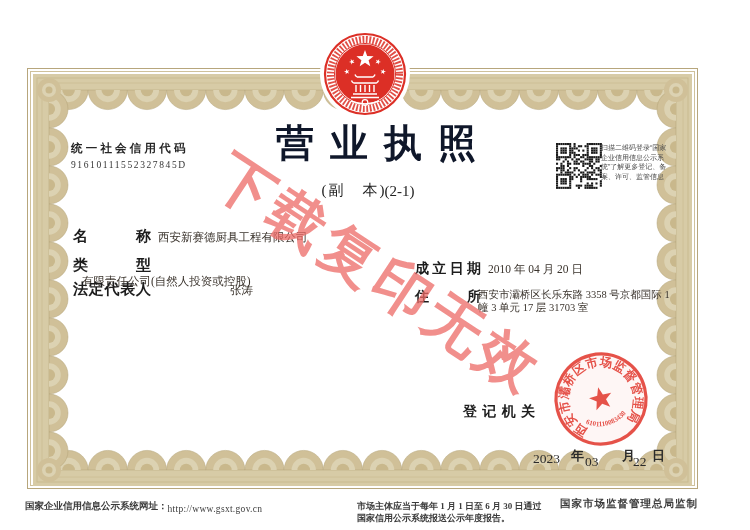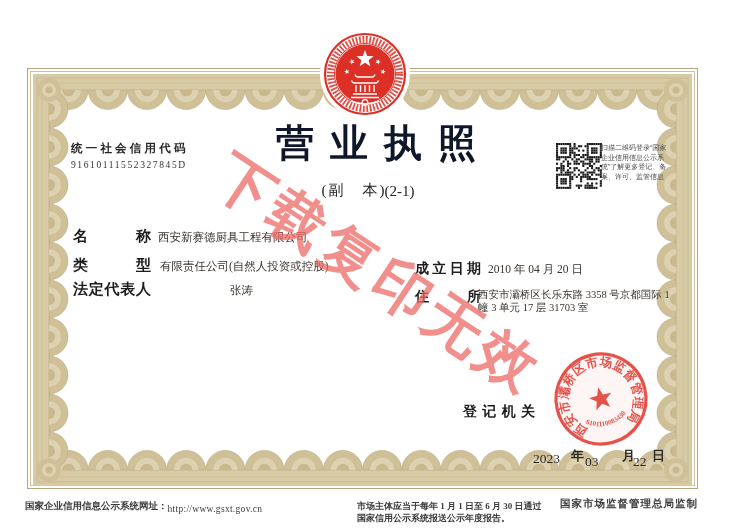--- a/index.html
+++ b/index.html
@@ -490,21 +490,21 @@
         <rect x="37.24" y="43.81" width="2.08" height="2.08" fill="#1a1a1a"></rect>
         <rect x="39.43" y="43.81" width="2.08" height="2.08" fill="#1a1a1a"></rect>
       </g>
   </svg>
   <div id="qrcap">扫描二维码登录“国家企业信用信息公示系统”了解更多登记、备案、许可、监管信息</div>
 
   <div class="row" style="left:73px;top:228px;">
     <span class="lbl" style="width:78px;font-size:15px;">名称</span>
     <span class="val" style="font-size:11.5px;margin-left:7px;margin-top:3px;">西安新赛德厨具工程有限公司</span>
   </div>
-  <div class="row" style="left:73px;top:257px;">
+  <div class="row" style="left:73px;top:257px;flex-direction:column;">
     <span class="lbl" style="width:78px;font-size:15px;">类型</span>
     <span class="val" style="font-size:11.5px;margin-left:9px;margin-top:3px;">有限责任公司(自然人投资或控股)</span>
   </div>
   <div class="row" style="left:73px;top:281px;gap:40px;">
     <span class="lbl" style="width:78px;font-size:15px;">法定代表人</span>
     <span class="val" style="font-size:11.5px;margin-left:39px;margin-top:3px;">张涛</span>
   </div>
 
   <div class="row" style="left:415px;top:261px;">
     <span class="lbl" style="width:66px;font-size:14px;">成立日期</span>

